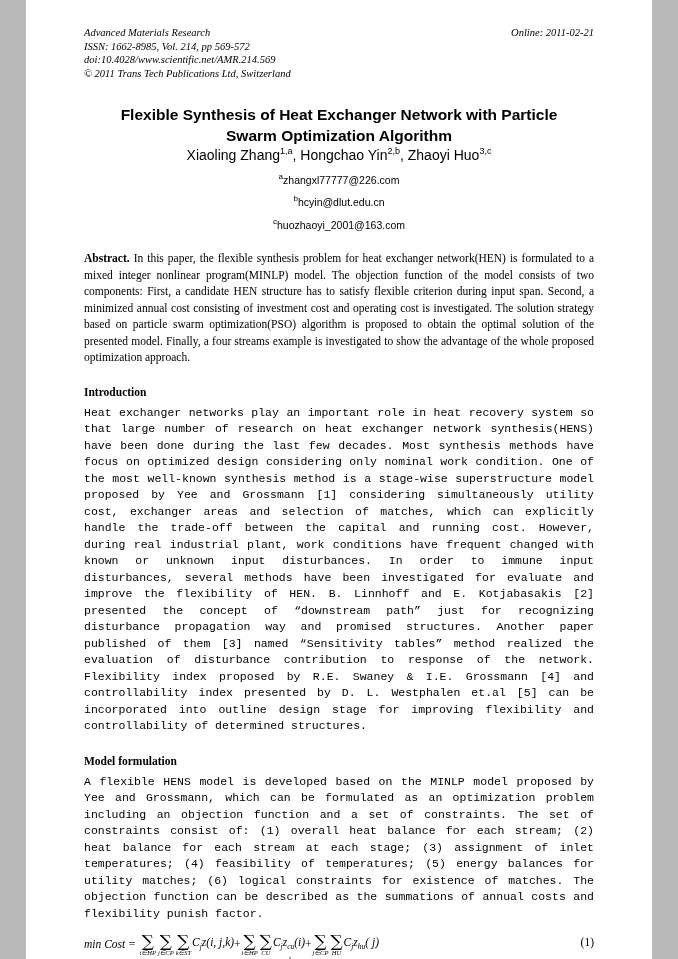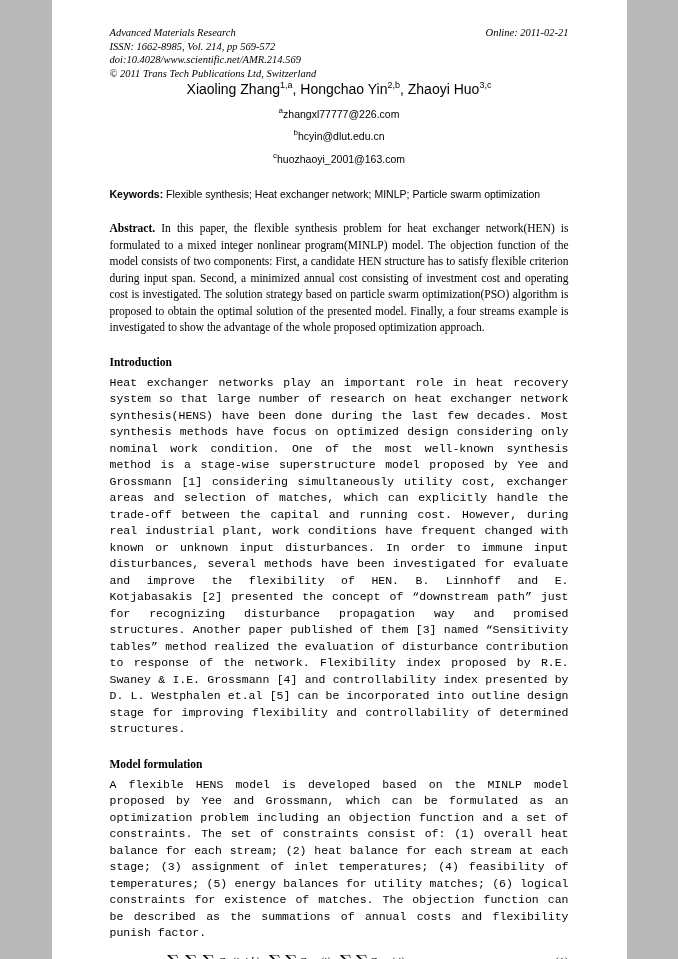--- a/index.html
+++ b/index.html
@@ -1,21 +1,21 @@
 <!DOCTYPE html>
 <html><head>
 <meta charset="utf-8">
 <style>
   html, body {
     margin: 0;
     padding: 0;
     background: #b9b9b9;
   }
   .page {
-    width: 575px;
+    width: 626px;
     height: 959px;
     background: #ffffff;
     margin: 0 auto;
     position: relative;
     box-sizing: border-box;
     padding: 26px 58px 20px 58px;
     font-family: "Liberation Serif", serif;
     color: #000000;
     overflow: hidden;
   }
@@ -173,39 +173,37 @@
   <div class="header">
     <div class="header-left">
       <div>Advanced Materials Research</div>
       <div>ISSN: 1662-8985, Vol. 214, pp 569-572</div>
       <div>doi:10.4028/www.scientific.net/AMR.214.569</div>
       <div>© 2011 Trans Tech Publications Ltd, Switzerland</div>
     </div>
     <div class="header-right">Online: 2011-02-21</div>
   </div>
 
+  <div class="title">Flexible Synthesis of Heat Exchanger Network with Particle Swarm Optimization Algorithm</div>
 
   <div class="authors">
     <span>Xiaoling Zhang</span><sup>1,a</sup><span>, </span><span>Hongchao Yin</span><sup>2,b</sup><span>, </span><span>Zhaoyi Huo</span><sup>3,c</sup>
   </div>
 
 
   <div class="email">
     <sup>a</sup><span>zhangxl77777@226.com</span>
   </div>
   <div class="email">
     <sup>b</sup><span>hcyin@dlut.edu.cn</span>
   </div>
   <div class="email">
     <sup>c</sup><span>huozhaoyi_2001@163.com</span>
   </div>
 
-  <div class="keywords">
-    <b>Keywords:</b><span> Flexible synthesis; Heat exchanger network; MINLP; Particle swarm optimization</span>
-  </div>
 
   <div class="abstract">
     <b>Abstract.</b><span> In this paper, the flexible synthesis problem for heat exchanger network(HEN) is formulated to a mixed integer nonlinear program(MINLP) model. The objection function of the model consists of two components: First, a candidate HEN structure has to satisfy flexible criterion during input span. Second, a minimized annual cost consisting of investment cost and operating cost is investigated. The solution strategy based on particle swarm optimization(PSO) algorithm is proposed to obtain the optimal solution of the presented model. Finally, a four streams example is investigated to show the advantage of the whole proposed optimization approach.</span>
   </div>
 
   <div class="section-head">Introduction</div>
   <p class="para">Heat exchanger networks play an important role in heat recovery system so that large number of research on heat exchanger network synthesis(HENS) have been done during the last few decades. Most synthesis methods have focus on optimized design considering only nominal work condition. One of the most well-known synthesis method is a stage-wise superstructure model proposed by Yee and Grossmann [1] considering simultaneously utility cost, exchanger areas and selection of matches, which can explicitly handle the trade-off between the capital and running cost. However, during real industrial plant, work conditions have frequent changed with known or unknown input disturbances. In order to immune input disturbances, several methods have been investigated for evaluate and improve the flexibility of HEN. B. Linnhoff and E. Kotjabasakis [2] presented the concept of “downstream path” just for recognizing disturbance propagation way and promised structures. Another paper published of them [3] named “Sensitivity tables” method realized the evaluation of disturbance contribution to response of the network. Flexibility index proposed by R.E. Swaney &amp; I.E. Grossmann [4] and controllability index presented by D. L. Westphalen et.al [5] can be incorporated into outline design stage for improving flexibility and controllability of determined structures.</p>
 
   <div class="section-head">Model formulation</div>
   <p class="para">A flexible HENS model is developed based on the MINLP model proposed by Yee and Grossmann, which can be formulated as an optimization problem including an objection function and a set of constraints. The set of constraints consist of: (1) overall heat balance for each stream; (2) heat balance for each stream at each stage; (3) assignment of inlet temperatures; (4) feasibility of temperatures; (5) energy balances for utility matches; (6) logical constraints for existence of matches. The objection function can be described as the summations of annual costs and flexibility punish factor.</p>

